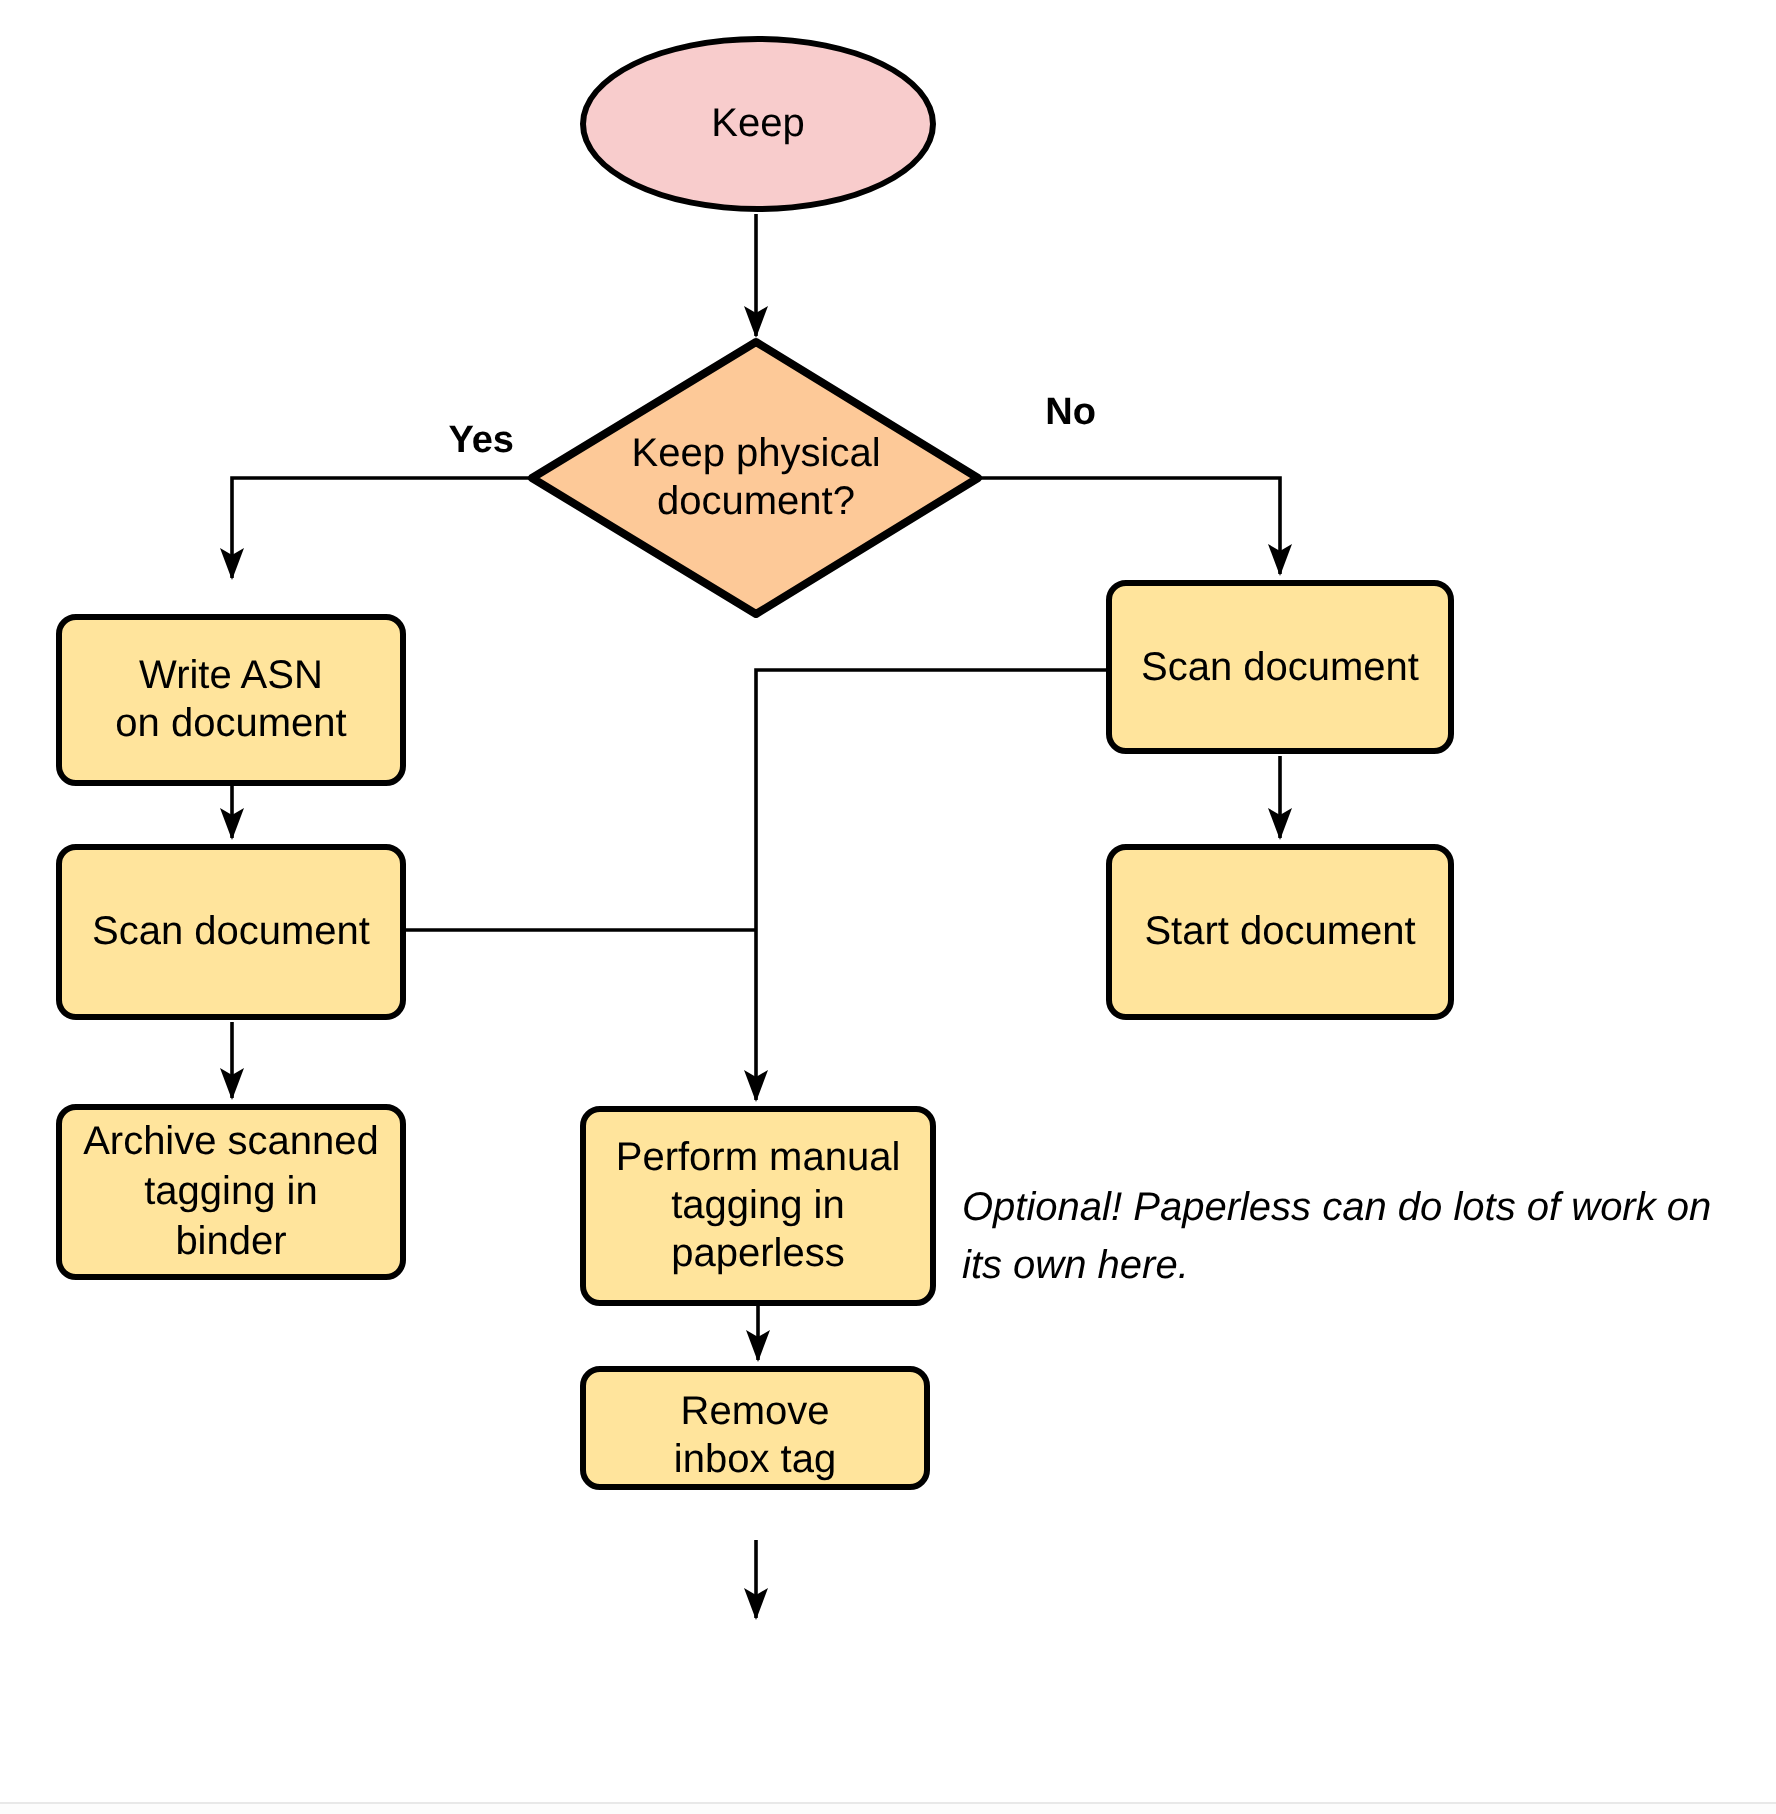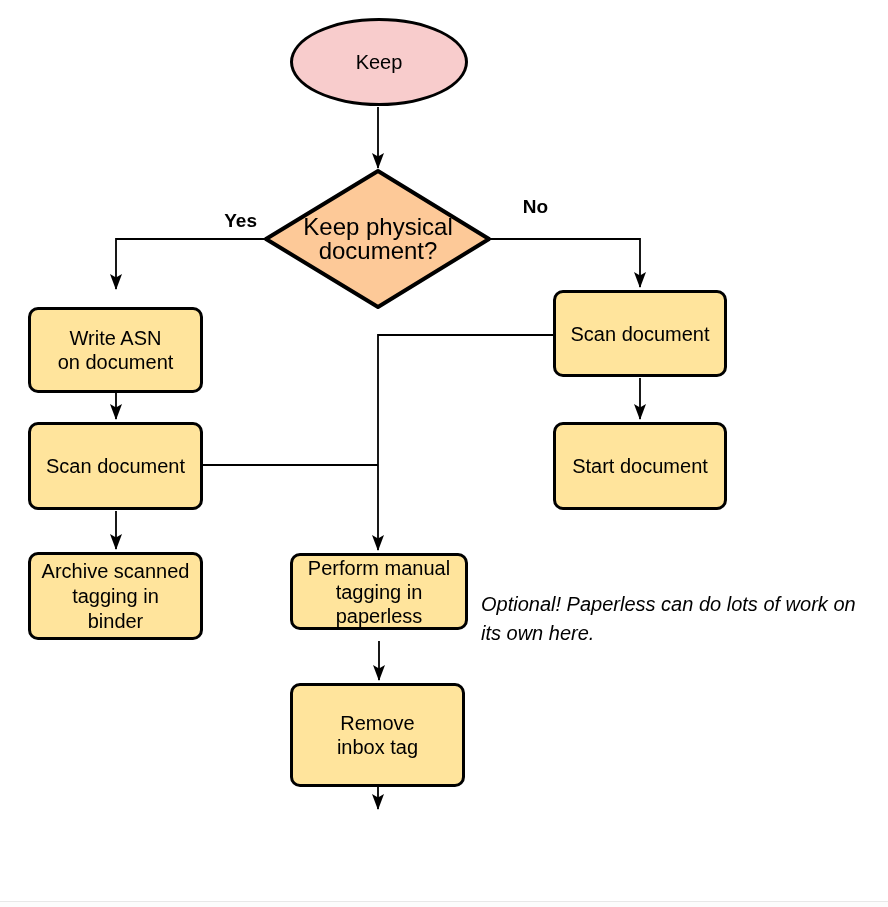--- a/index.html
+++ b/index.html
@@ -57,21 +57,21 @@
     border: 3.5px solid var(--stroke, #000);
     border-radius: 10px;
   }
   .decision-label {
     position: absolute;
     z-index: 2;
     display: flex;
     align-items: center;
     justify-content: center;
     text-align: center;
-    font-size: 24px;
+    font-size: 20px;
     line-height: 24px;
     color: #000;
   }
   .decision-label .label { white-space: pre-line; }
   .edge-label {
     position: absolute;
     z-index: 2;
     font-size: 19px;
     color: #000;
     text-align: right;
@@ -101,22 +101,22 @@
     z-index: 0;
   }
 
   
   #node-start        { left: 290px; top: 18px;  width: 178px; height: 88px; }
   #node-write-asn    { left: 28px;  top: 292px; width: 175px; height: 86px; margin-top: 15px; }
   #node-scan-left    { left: 28px;  top: 422px; width: 175px; height: 88px; }
   #node-archive      { left: 28px;  top: 552px; width: 175px; height: 88px; line-height: 25px; }
   #node-scan-right   { left: 553px; top: 290px; width: 174px; height: 87px; }
   #node-trash        { left: 553px; top: 422px; width: 174px; height: 88px; }
-  #node-tagging      { left: 290px; top: 553px; width: 178px; height: 77px; }
-  #node-remove-inbox { left: 290px; top: 683px; width: 175px; height: 104px; }
+  #node-tagging      { left: 290px; top: 553px; width: 178px; height: 100px; }
+  #node-remove-inbox { left: 290px; top: 683px; width: 175px; height: 62px; align-items: flex-end; }
   #node-end          { left: 290px; top: 812px; width: 177px; height: 87px; }
   #decision-label    { left: 266px; top: 171px; width: 224px; height: 136px; }
   #edge-label-yes    { left: 201px; top: 210px; width: 56px; }
   #edge-label-no     { left: 492px; top: 196px; width: 56px; }
   #annotation-note   { left: 481px; top: 590px; width: 420px; }
 </style>
 </head>
 <body>
 
 <div class="canvas">

